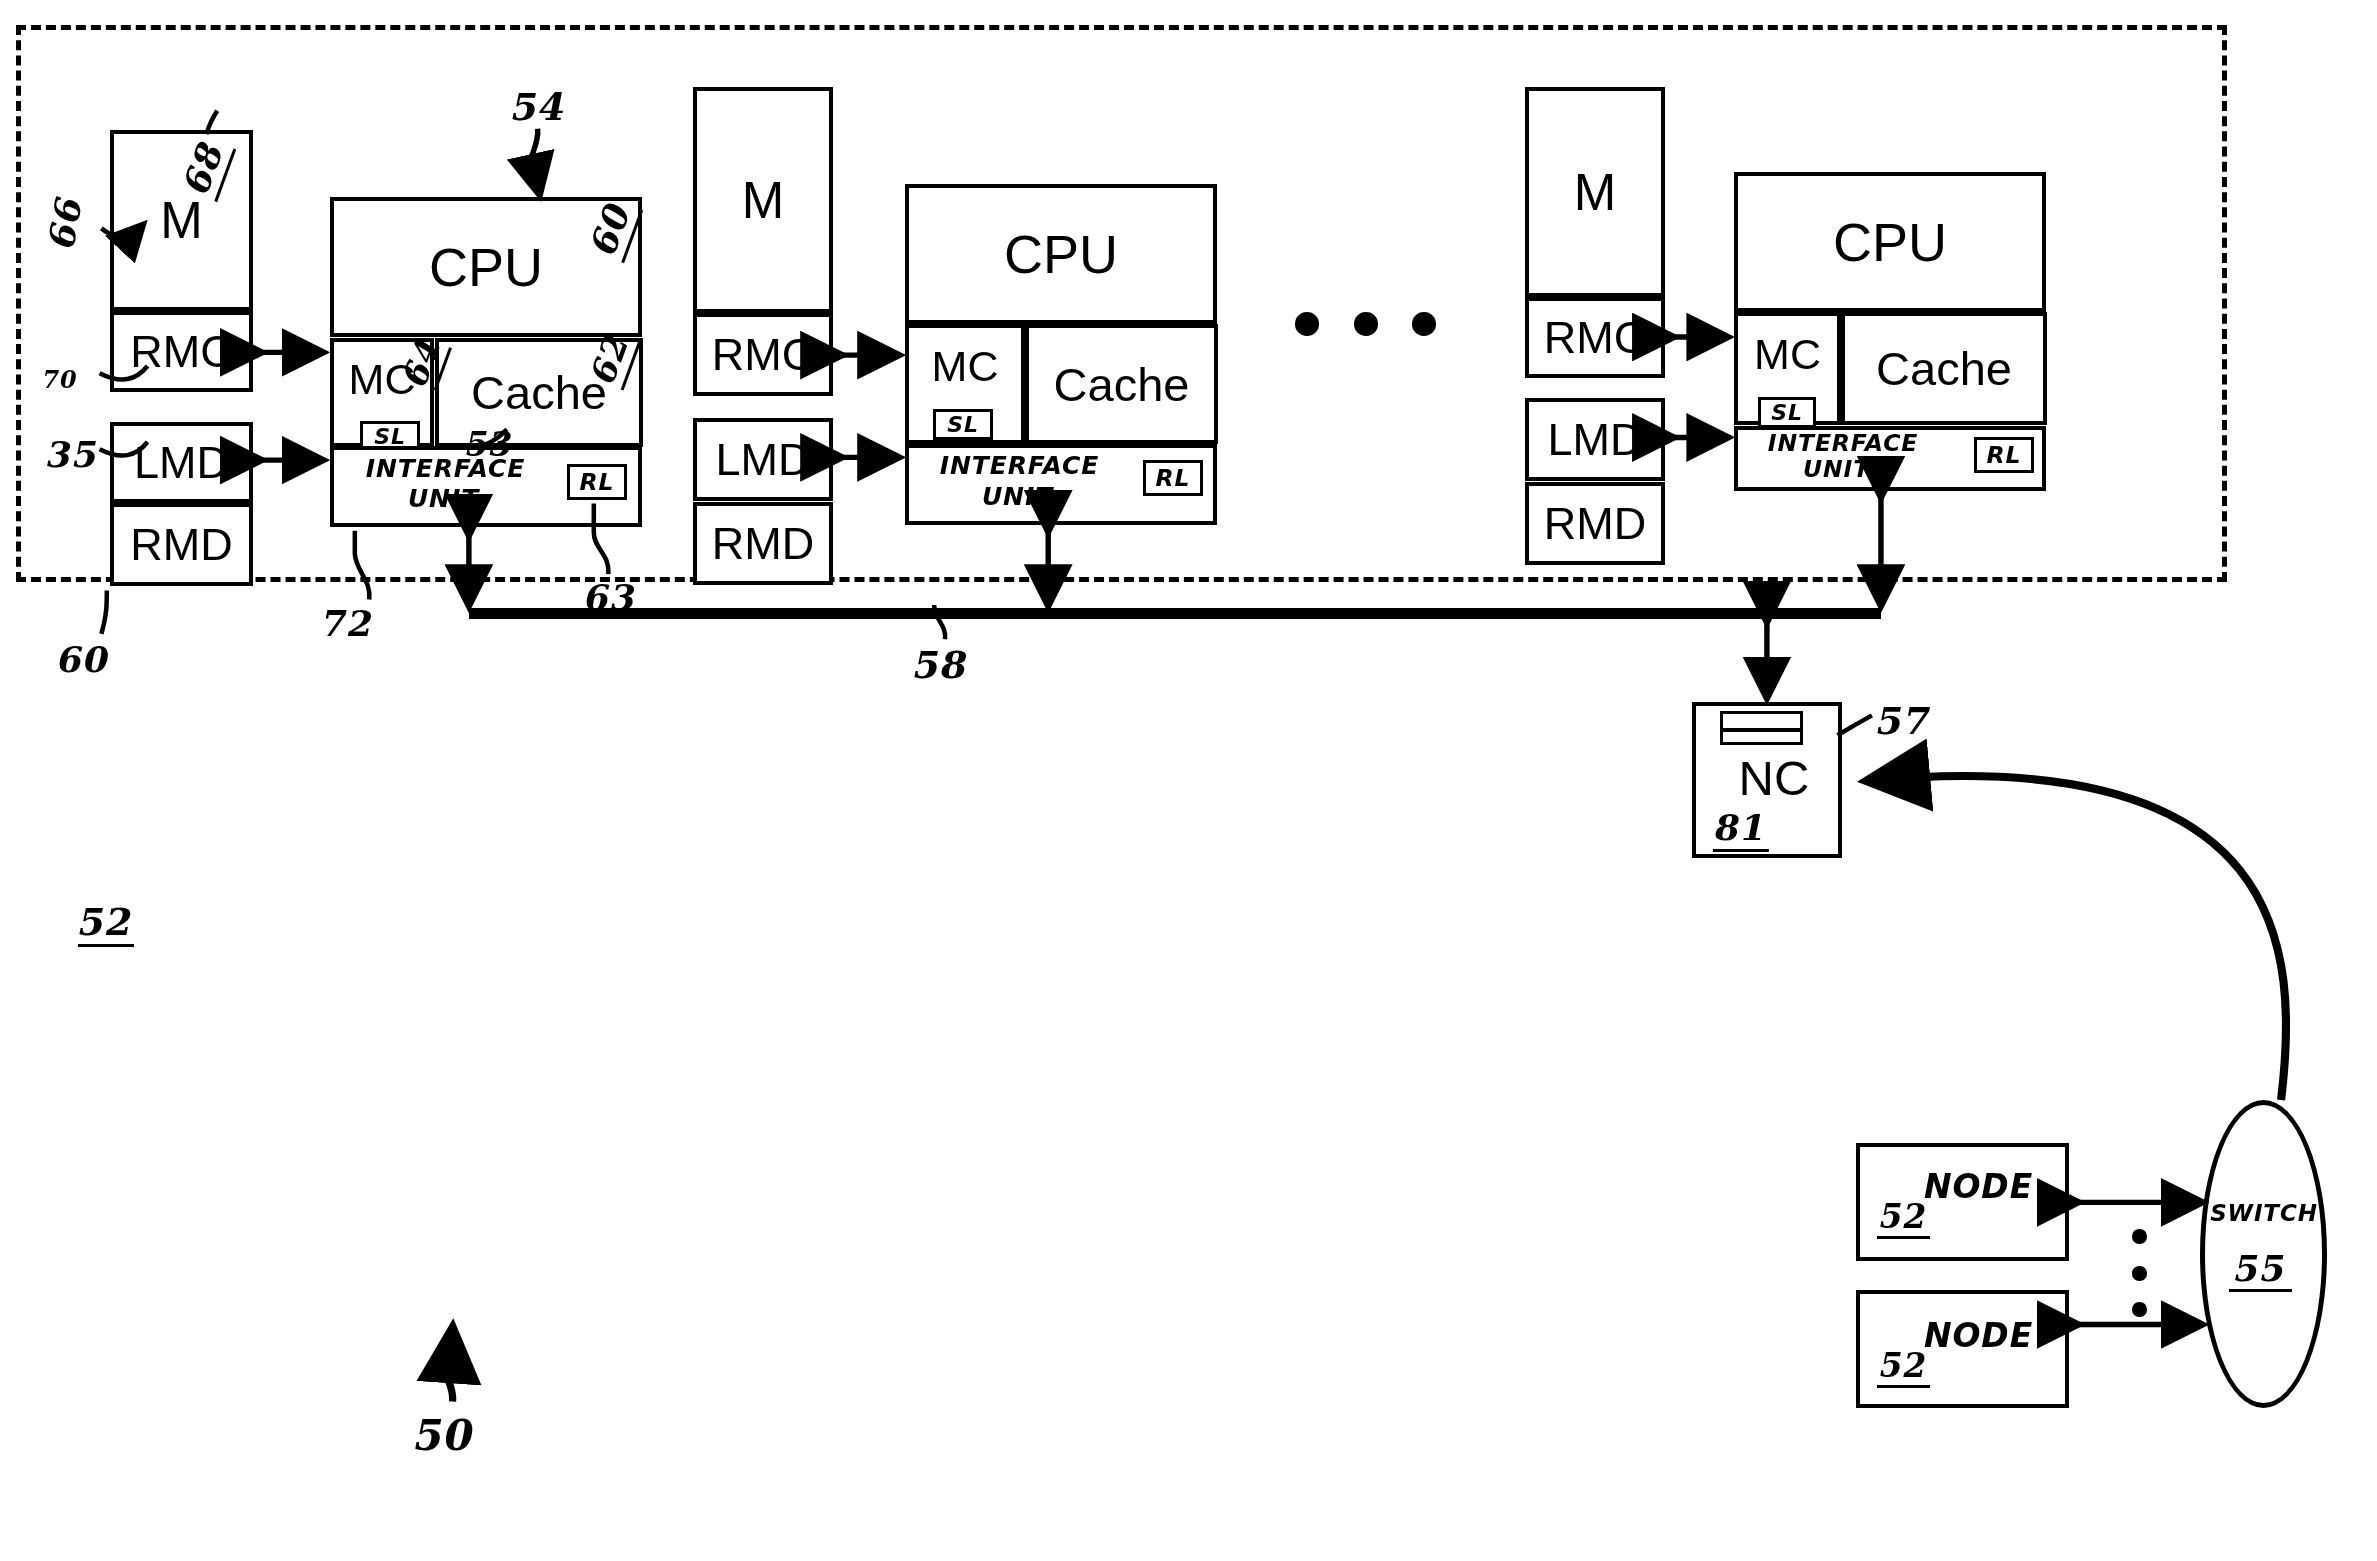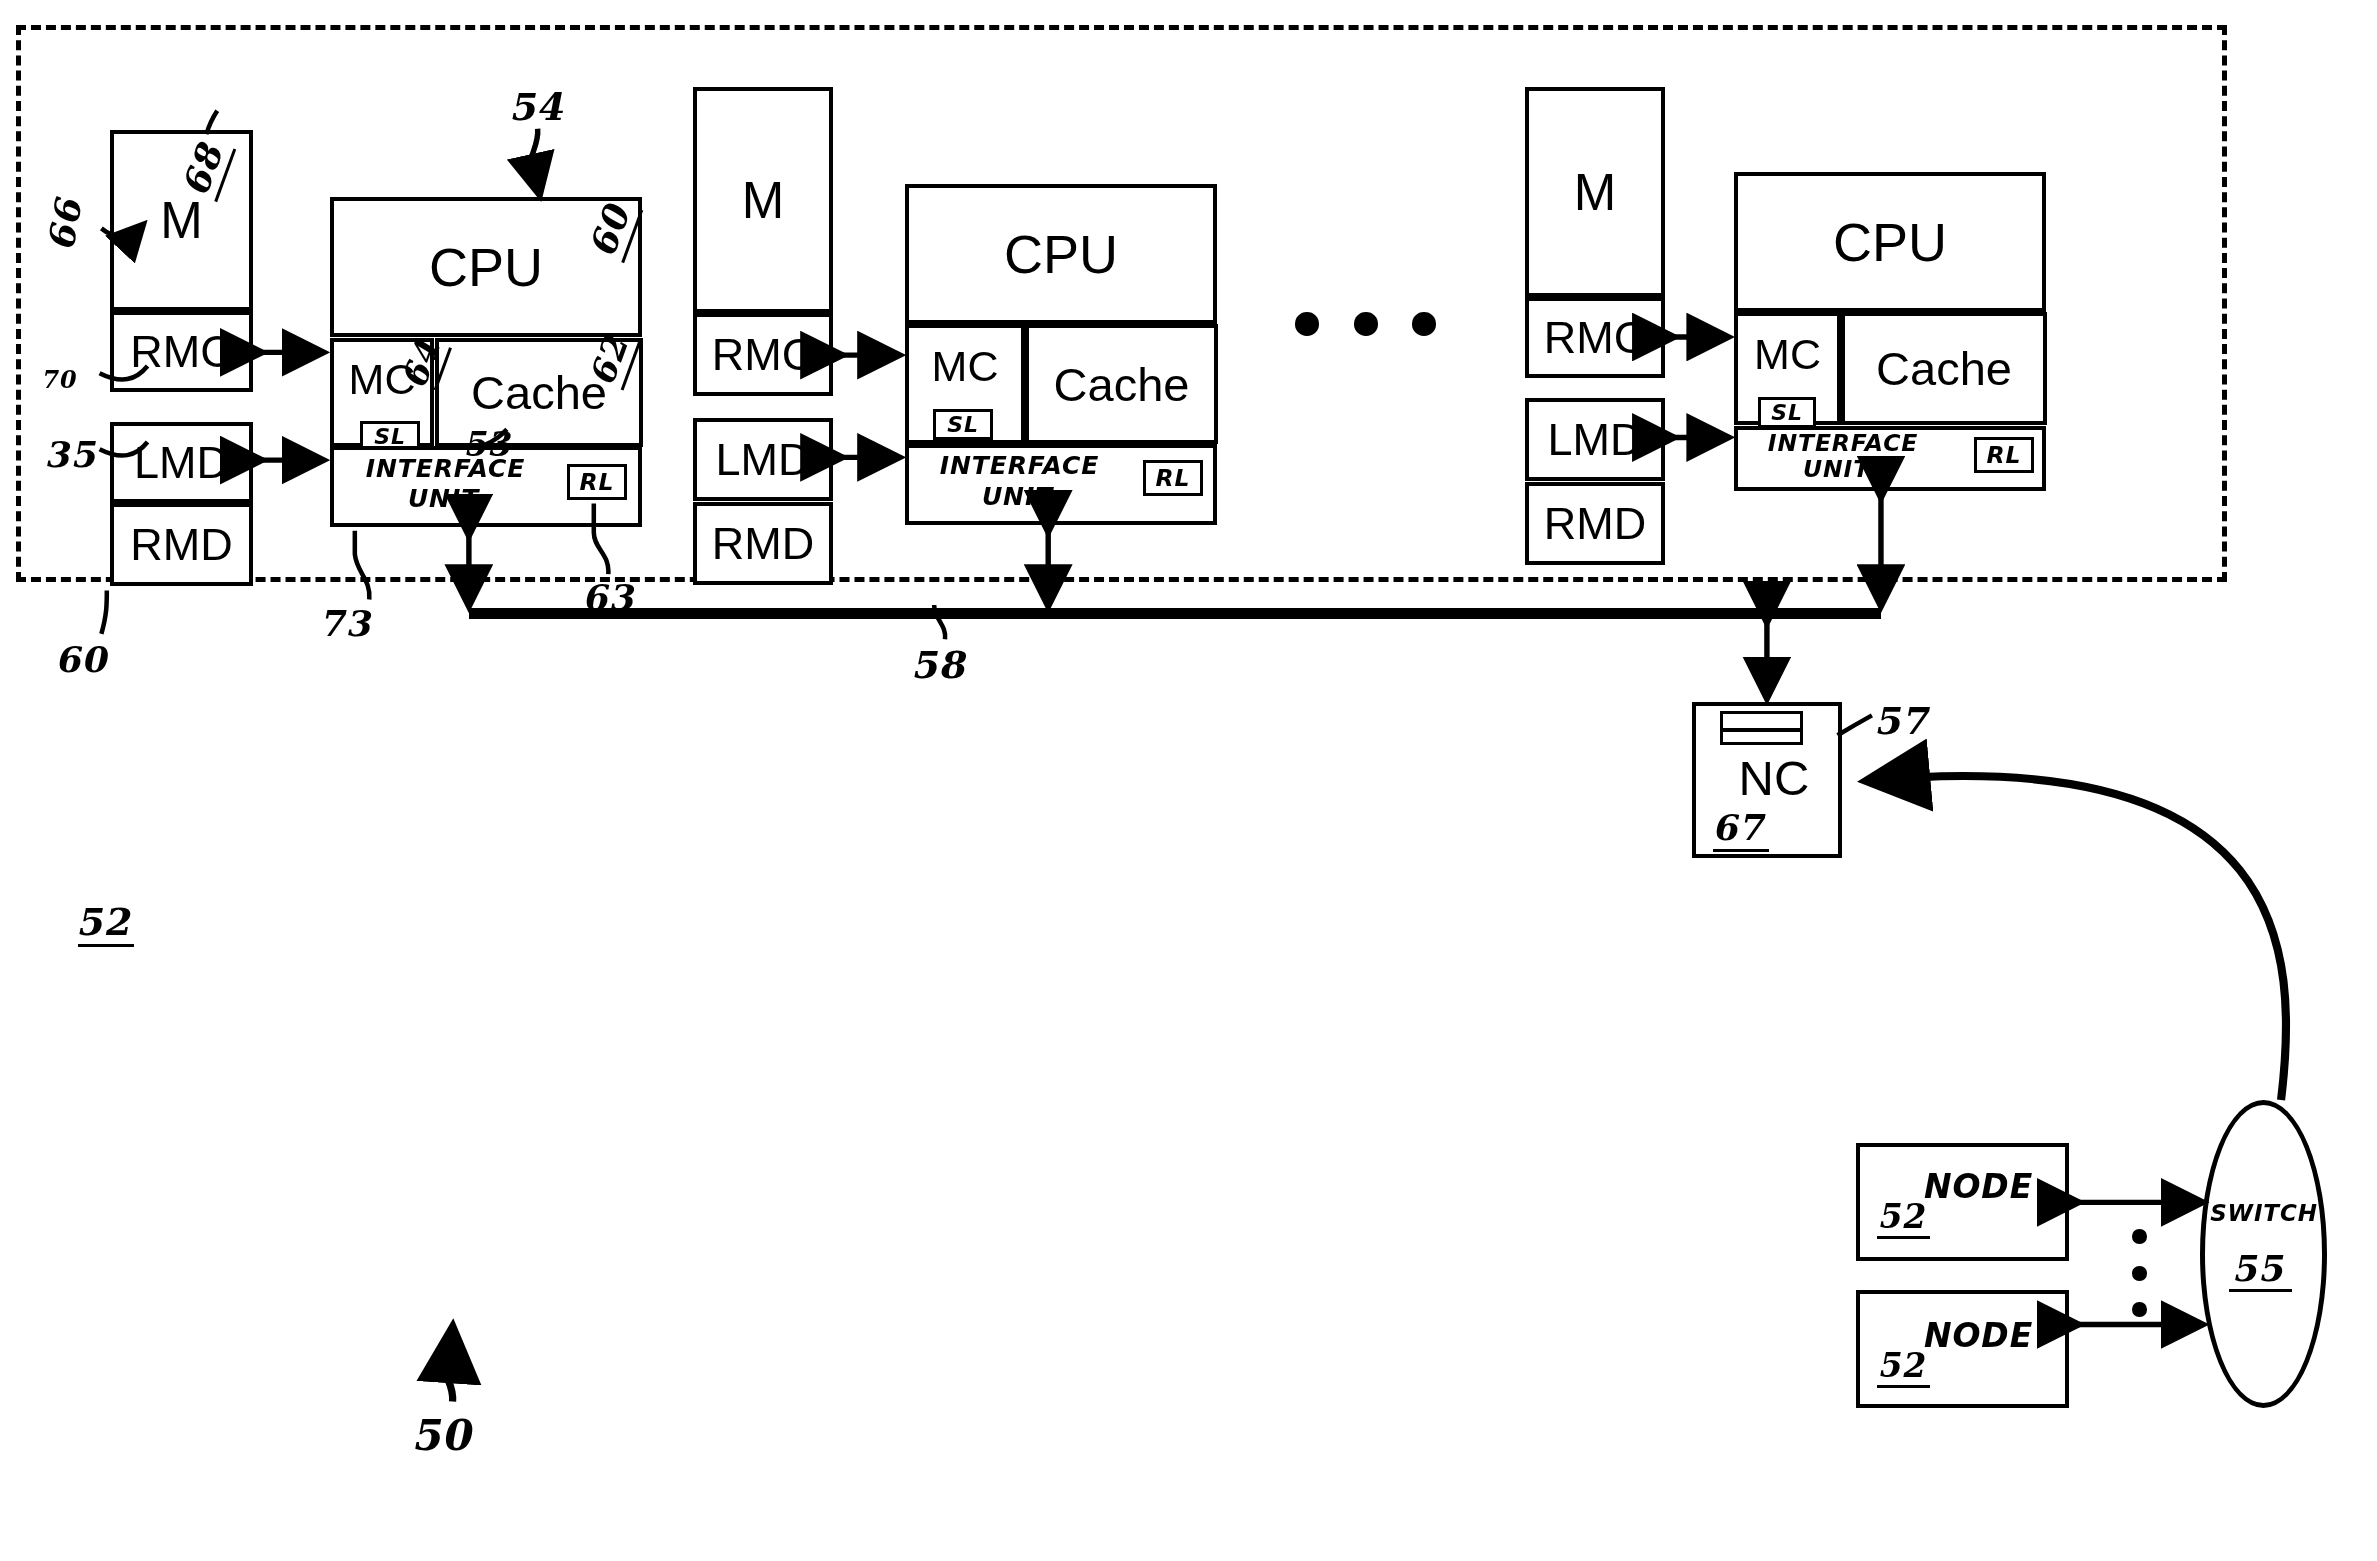--- a/index.html
+++ b/index.html
@@ -239,26 +239,26 @@
   <div class="label hand hand-u" style="left:177px; top:145px; width:56px; height:42px; font-size:36px; transform:rotate(-70deg);">68</div>
   <div class="label hand" style="left:32px; top:358px; width:56px; height:42px; font-size:24px;">70</div>
   <div class="label hand" style="left:45px; top:433px; width:56px; height:42px; font-size:36px;">35</div>
   <div class="label hand" style="left:56px; top:638px; width:56px; height:42px; font-size:36px;">60</div>
 
   <div class="label hand" style="left:511px; top:85px; width:56px; height:43px; font-size:38px;">54</div>
   <div class="label hand hand-u" style="left:584px; top:206px; width:56px; height:42px; font-size:36px; transform:rotate(-70deg);">60</div>
   <div class="label hand hand-u" style="left:401px; top:340px; width:45px; height:40px; font-size:34px; transform:rotate(-70deg);">64</div>
   <div class="label hand hand-u" style="left:586px; top:337px; width:51px; height:40px; font-size:34px; transform:rotate(-70deg);">62</div>
   <div class="label hand" style="left:464px; top:424px; width:51px; height:40px; font-size:33px;">53</div>
-  <div class="label hand" style="left:320px; top:602px; width:56px; height:42px; font-size:36px;">73</div>
+  <div class="label hand" style="left:320px; top:602px; width:56px; height:42px; font-size:36px;">72</div>
   <div class="label hand" style="left:583px; top:576px; width:56px; height:42px; font-size:36px;">63</div>
   <div class="label hand" style="left:913px; top:643px; width:56px; height:43px; font-size:38px;">58</div>
 
   <div class="label hand" style="left:1876px; top:699px; width:56px; height:43px; font-size:38px;">57</div>
-  <div class="label hand hand-u" style="left:1713px; top:806px; width:56px; height:42px; font-size:36px;">67</div>
+  <div class="label hand hand-u" style="left:1713px; top:806px; width:56px; height:42px; font-size:36px;">81</div>
 
   <div class="label hand hand-u" style="left:78px; top:901px; width:56px; height:42px; font-size:38px;">52</div>
   <div class="label hand" style="left:412px; top:1412px; width:65px; height:47px; font-size:42px;">50</div>
 
   <div class="label hand hand-u" style="left:1877px; top:1197px; width:53px; height:38px; font-size:33px;">52</div>
   <div class="label hand hand-u" style="left:1877px; top:1346px; width:53px; height:38px; font-size:33px;">52</div>
 
   <svg id="overlay" viewBox="0 0 2626 1725" xmlns="http://www.w3.org/2000/svg">
     <defs>
       <marker id="ah" markerWidth="9" markerHeight="9" refX="7.5" refY="4.5" orient="auto">

